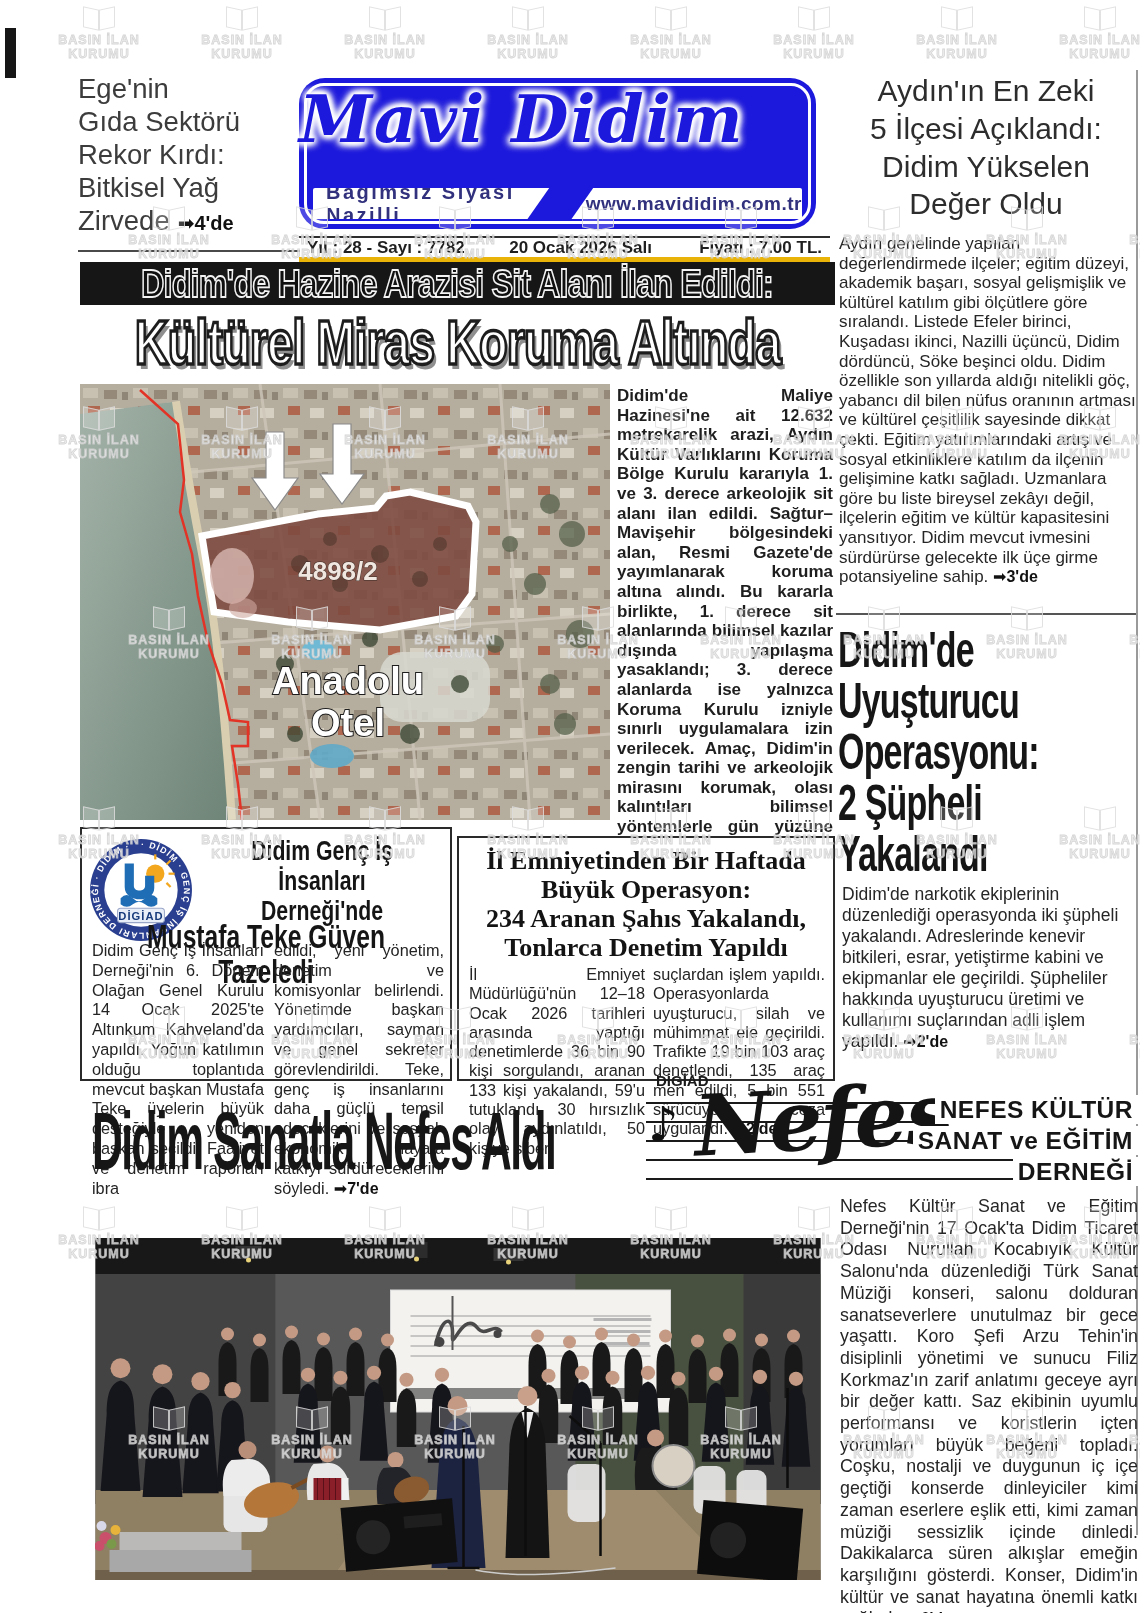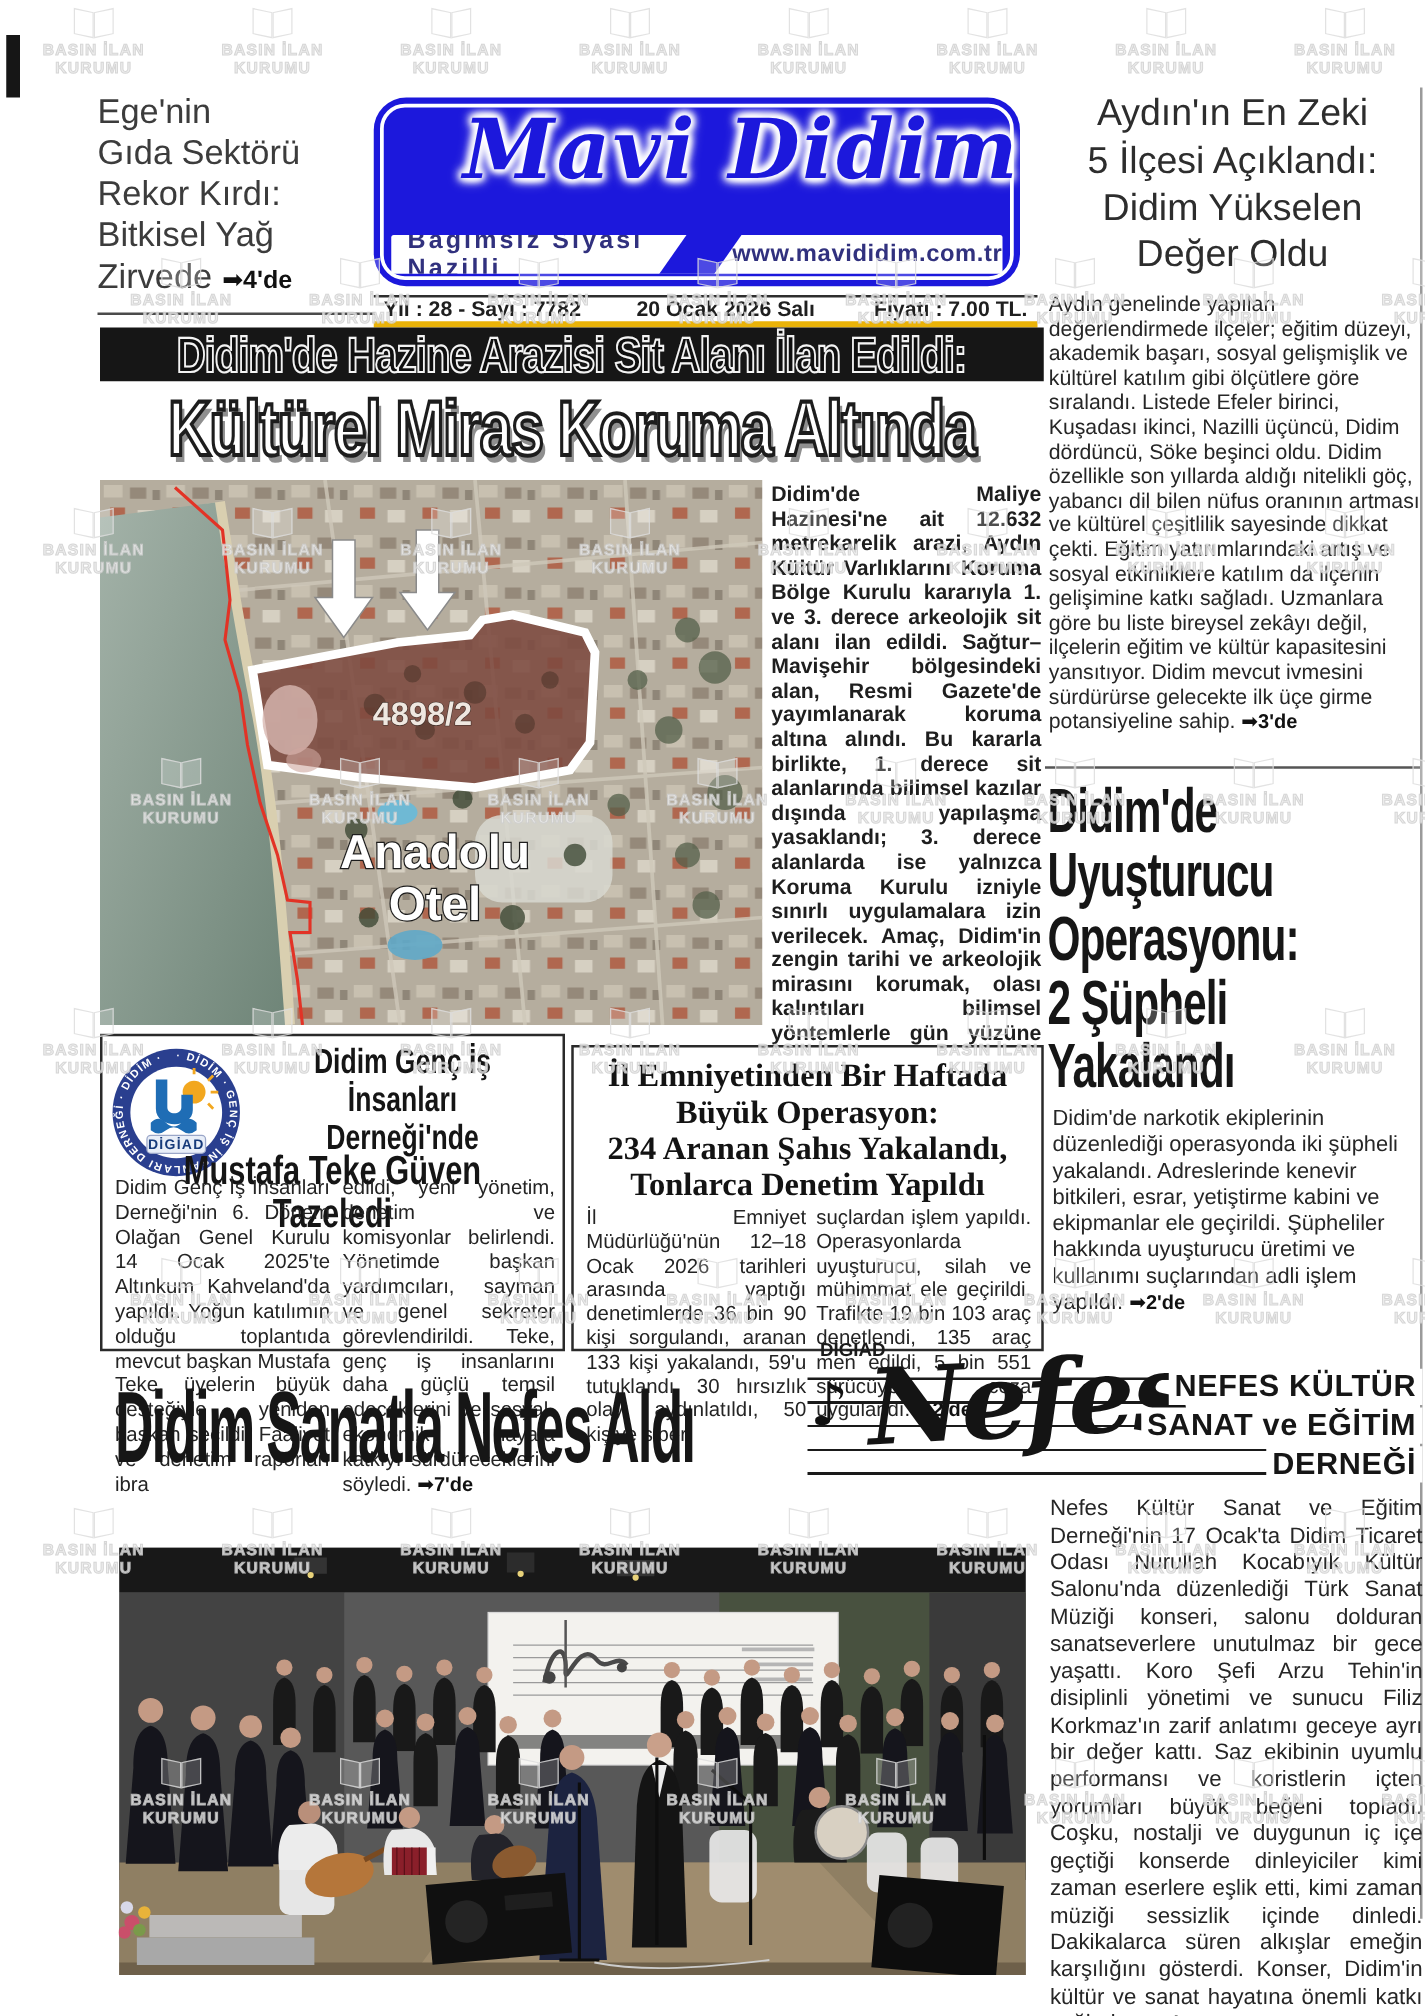--- a/index.html
+++ b/index.html
@@ -1,41 +1,41 @@
 <!DOCTYPE html>
 <html><head>
 <meta charset="utf-8">
 <style>
   html,body{margin:0;padding:0;background:#fff;}
   .page{position:relative;width:1140px;height:1613px;background:#ffffff;overflow:hidden;
         font-family:"Liberation Sans",sans-serif;color:#222;}
   .abs{position:absolute;}
 
   
-  #wm-layer{position:absolute;inset:0;z-index:60;pointer-events:none;}
+  #wm-layer{position:absolute;inset:0;z-index:60;pointer-events:none;margin-left:24px;}
   .wm{position:absolute;width:126px;text-align:center;opacity:.85;}
   .wm-book{display:block;width:34px;height:24px;margin:0 auto 3px;position:relative;}
   .wm-book::before{content:"";position:absolute;left:1px;top:2px;width:14px;height:19px;
       border:1.5px solid #dedede;transform:skewY(12deg);background:rgba(255,255,255,.25);}
   .wm-book::after{content:"";position:absolute;right:1px;top:2px;width:14px;height:19px;
       border:1.5px solid #dedede;transform:skewY(-12deg);background:rgba(255,255,255,.25);}
   .wm-t{display:block;font-size:12.5px;font-weight:bold;letter-spacing:1px;line-height:14px;
       color:#ebebeb;-webkit-text-stroke:.8px #cfcfcf;}
 
   
   .teaser-left{left:78px;top:72px;width:230px;font-size:27.5px;line-height:1.2;color:#3c3c3c;}
   .teaser-left .tl-text{white-space:pre-line;display:inline;}
   .pref{font-weight:bold;white-space:nowrap;color:#111;}
   .pref .ar{font-weight:normal;}
   .teaser-left .pref{font-size:20px;margin-left:8px;}
   .tl-rule{left:78px;top:250px;width:222px;border-top:2.5px solid #4a4a4a;}
 
   .masthead{left:299px;top:78px;width:517px;height:151px;background:#1c18dc;border-radius:26px;}
   .mast-ring{position:absolute;inset:5px;border:3px solid #fff;border-radius:20px;}
-  .mast-title{position:absolute;left:0;right:0;top:2px;text-align:right;
+  .mast-title{position:absolute;left:0;right:0;top:2px;text-align:left;
       font-family:"DejaVu Serif",serif;font-style:italic;font-weight:bold;font-size:66px;
       color:#1c18dc;letter-spacing:2px;
       text-shadow:0 0 4px #fff,0 0 7px #fff,2px 2px 7px #fff,-2px 2px 7px #fff,
                   2px -2px 7px #fff,-2px -2px 7px #fff,0 0 12px #fff;}
   .mast-banner{position:absolute;left:14px;right:14px;bottom:10px;height:31px;background:#fff;
       border-radius:2px;display:flex;align-items:center;overflow:hidden;}
   .mb-left{padding-left:13px;font-size:20px;font-weight:bold;color:#31317e;letter-spacing:2.5px;}
   .mb-wedge{width:44px;height:40px;background:#1c18dc;transform:skewX(-35deg);margin:0 4px 0 10px;flex:0 0 auto;}
   .mb-right{flex:1;text-align:center;font-size:19px;font-weight:bold;color:#31317e;letter-spacing:.5px;}
 

